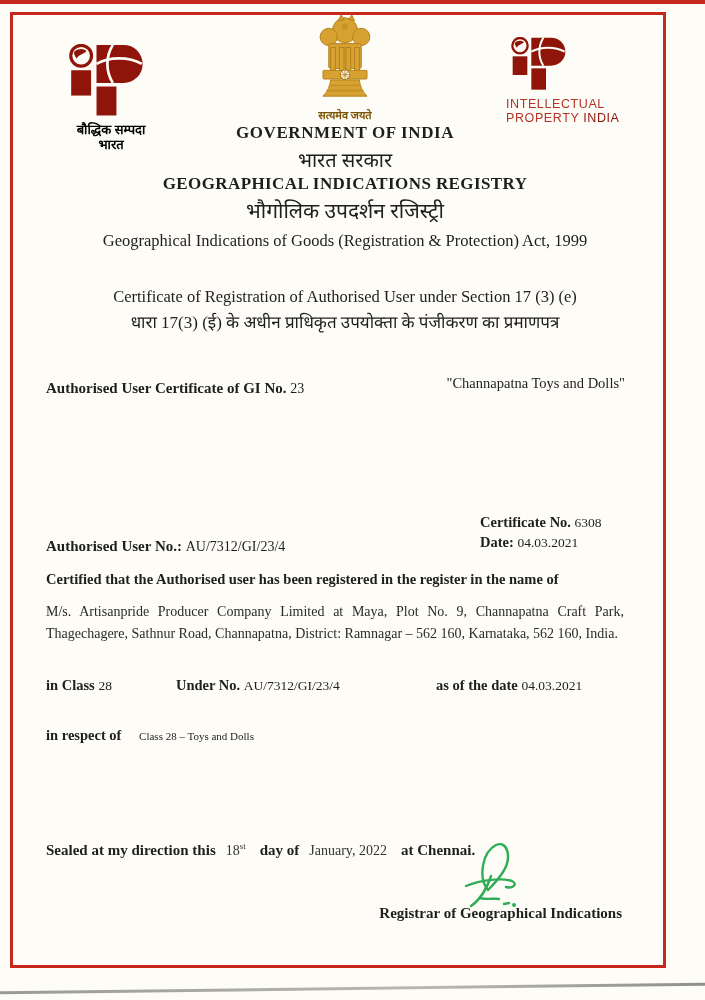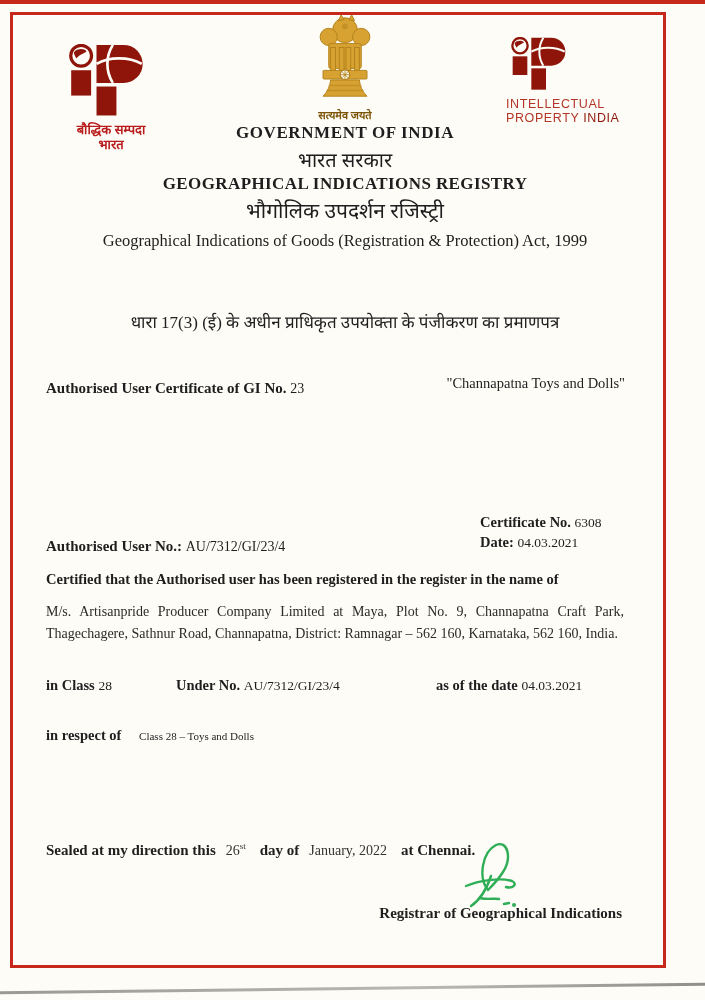--- a/index.html
+++ b/index.html
@@ -25,21 +25,21 @@
   .bottom-shadow {
     position: absolute; left: -5px; bottom: 10px; width: 715px; height: 3px;
     background: linear-gradient(90deg, #9a9a94, #b9b8b2 60%, #8f8f89);
     transform: rotate(-0.7deg);
   }
 
   
   .logo-left { position: absolute; left: 46px; top: 44px; width: 130px; text-align: center; }
   .logo-left svg { display: block; margin: 0 auto; }
   .logo-caption { margin-top: 2px; font-family: "Liberation Sans", sans-serif;
-    font-weight: bold; font-size: 13px; line-height: 15px; color: #b91c1c; }
+    font-weight: bold; font-size: 13px; line-height: 15px; color: #000000; }
 
   .emblem-wrap { position: absolute; left: 297px; top: 13px; width: 96px; text-align: center; }
   .emblem-motto { margin-top: 2px; font-size: 11px; font-weight: bold; color: #7c5405;
     font-family: "Liberation Serif", serif; }
 
   .logo-right { position: absolute; left: 506px; top: 37px; width: 150px; }
   .logo-right svg { display: block; margin-left: 2px; }
   .logo-right .lr-text { margin-top: 4px; font-family: "Liberation Sans", sans-serif;
     font-size: 12.5px; line-height: 14px; letter-spacing: 0.6px; color: #b33527; }
   .logo-right .lr-text .india { font-weight: normal; color: #8f150a; }
@@ -162,20 +162,21 @@
         <span class="india">INDIA</span>
       </div>
     </div>
   </div>
 
   <div class="heads abs h-gov-hi">भारत सरकार</div>
   <div class="heads abs h-gov-en">GOVERNMENT OF INDIA</div>
   <div class="heads abs h-reg-en">GEOGRAPHICAL INDICATIONS REGISTRY</div>
   <div class="heads abs h-reg-hi">भौगोलिक उपदर्शन रजिस्ट्री</div>
   <div class="heads abs h-act-en">Geographical Indications of Goods (Registration &amp; Protection) Act, 1999</div>
+  <div class="heads abs h-cert-en">Certificate of Registration of Authorised User under Section 17 (3) (e)</div>
   <div class="heads abs h-cert-hi">धारा 17(3) (ई) के अधीन प्राधिकृत उपयोक्ता के पंजीकरण का प्रमाणपत्र</div>
 
   <div class="abs line-gi">
     <span class="b">Authorised User Certificate of GI No.</span>
     <span class="v">23</span>
   </div>
   <div class="abs gi-name">"Channapatna Toys and Dolls"</div>
 
   <div class="abs certno-block">
     <div>
@@ -211,21 +212,21 @@
       <span class="v">04.03.2021</span>
     </span>
   </div>
 
   <div class="abs line-respect">
     <span class="b">in respect of</span>
     <span class="v">Class 28 – Toys and Dolls</span>
   </div>
 
   <div class="abs line-sealed">
-    <span class="b">Sealed at my direction this</span><span class="gap-s"></span><span class="v"><span>26</span><sup>st</sup></span><span class="gap-m"></span><span class="b">day of</span><span class="gap-s"></span><span class="v">January, 2022</span><span class="gap-m"></span><span class="b">at Chennai.</span>
+    <span class="b">Sealed at my direction this</span><span class="gap-s"></span><span class="v"><span>18</span><sup>st</sup></span><span class="gap-m"></span><span class="b">day of</span><span class="gap-s"></span><span class="v">January, 2022</span><span class="gap-m"></span><span class="b">at Chennai.</span>
   </div>
 
   <div class="abs signature">
     <svg width="70" height="80" viewBox="0 0 70 80">
       <g fill="none" stroke="#2fae57" stroke-width="2.4" stroke-linecap="round">
         <path d="M30,52 C20,40 24,14 38,7 C50,2 54,20 45,34 C40,42 34,48 30,52"></path>
         <path d="M8,48 C20,43 42,39 54,43 C60,46 55,51 48,49"></path>
         <path d="M33,38 C29,50 22,62 13,68"></path>
         <path d="M22,60 C30,62 36,60 41,61"></path>
         <path d="M46,66 l5,-1"></path>

